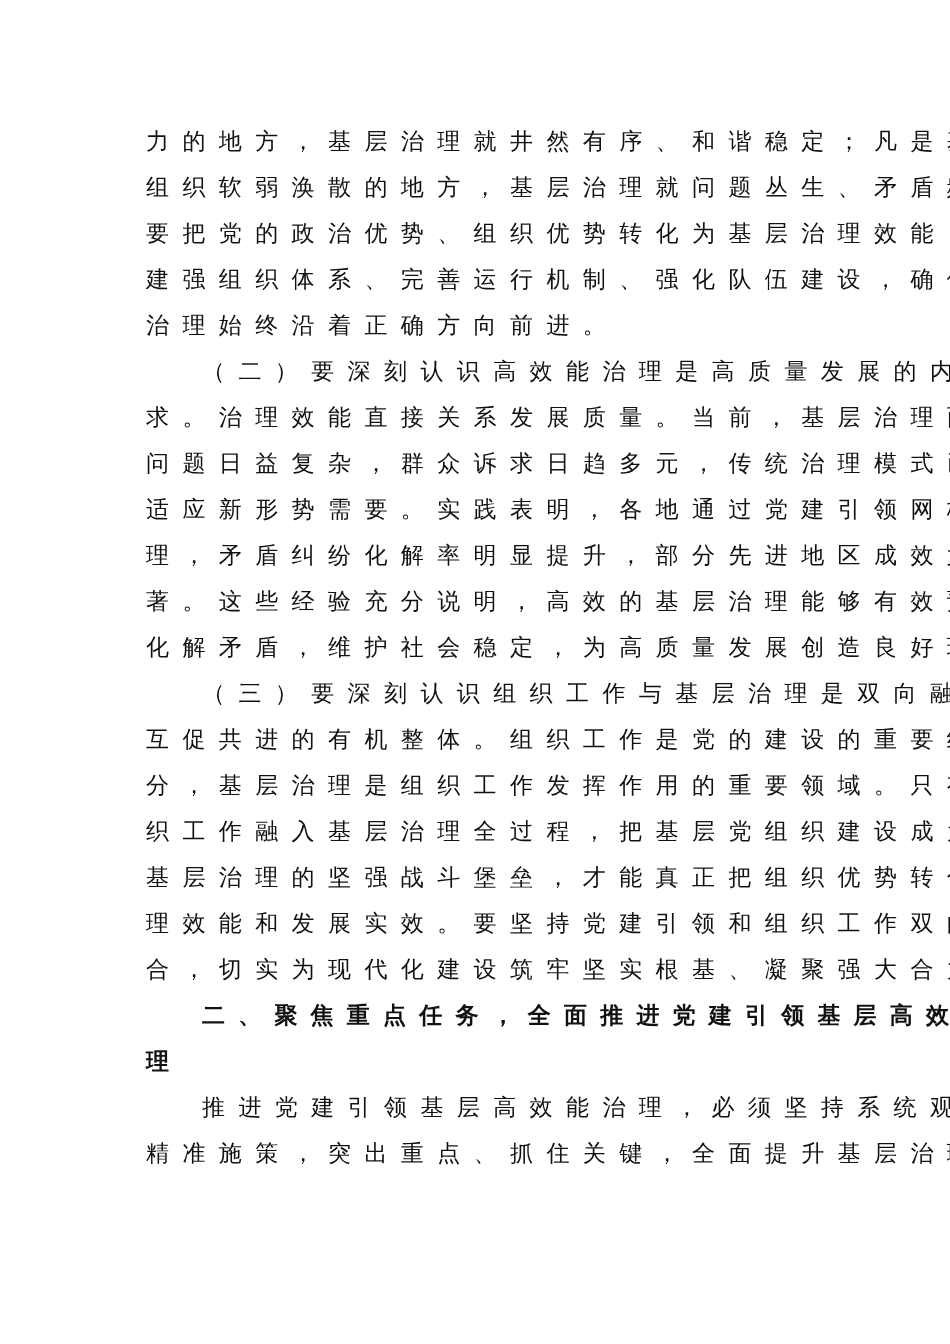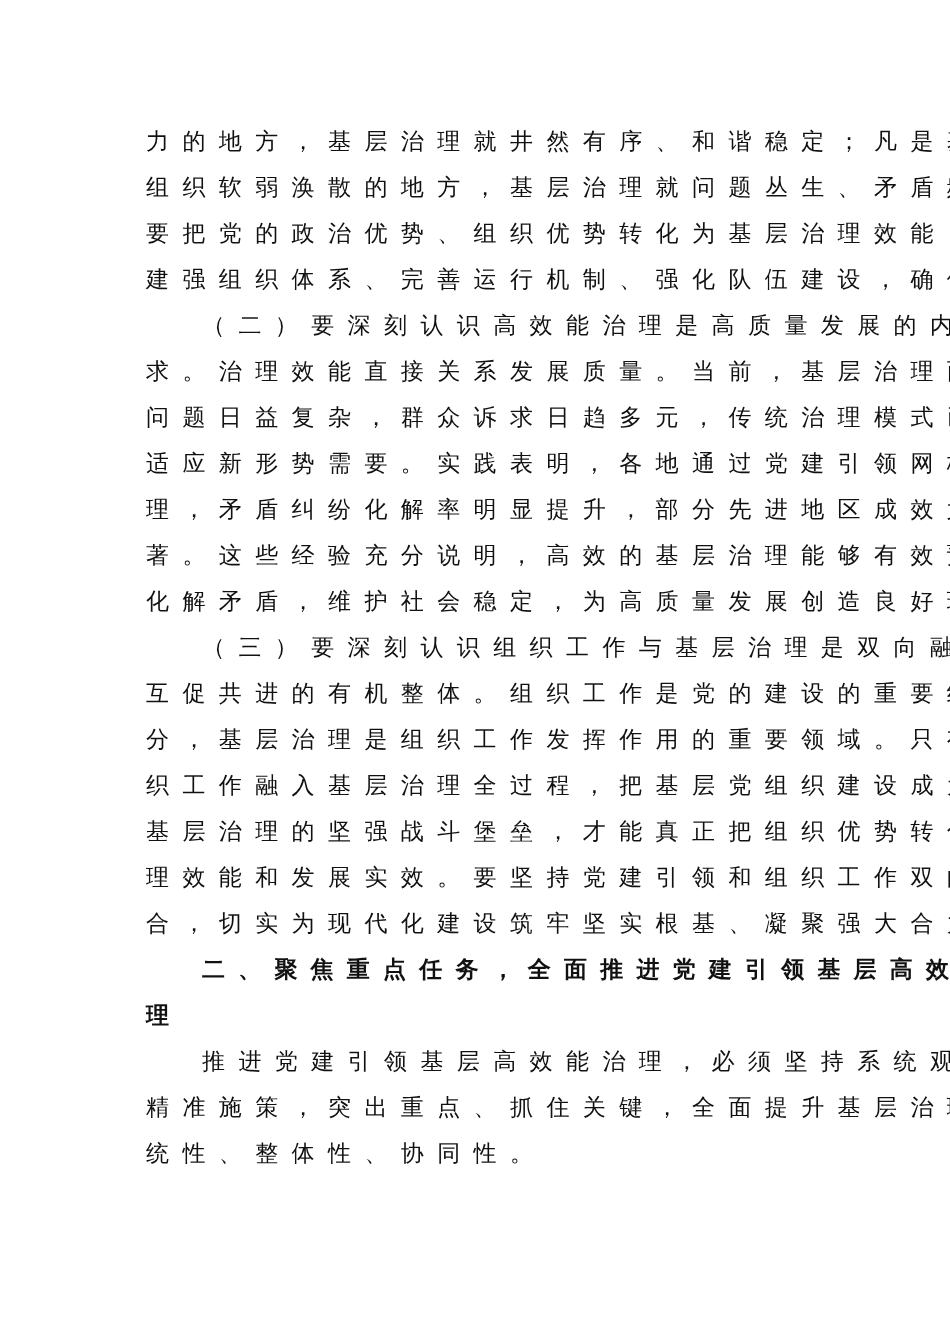--- a/index.html
+++ b/index.html
@@ -16,20 +16,21 @@
 </style>
 </head>
 <body>
 
 <div class="page">
   <div>
     <div class="line">力的地方，基层治理就井然有序、和谐稳定；凡是基层党</div>
     <div class="line">组织软弱涣散的地方，基层治理就问题丛生、矛盾频发。</div>
     <div class="line">要把党的政治优势、组织优势转化为基层治理效能，通过</div>
     <div class="line">建强组织体系、完善运行机制、强化队伍建设，确保基层</div>
+    <div class="line">治理始终沿着正确方向前进。</div>
   </div>
   <div>
     <div class="line indent">（二）要深刻认识高效能治理是高质量发展的内在要</div>
     <div class="line">求。治理效能直接关系发展质量。当前，基层治理面临的</div>
     <div class="line">问题日益复杂，群众诉求日趋多元，传统治理模式已难以</div>
     <div class="line">适应新形势需要。实践表明，各地通过党建引领网格化管</div>
     <div class="line">理，矛盾纠纷化解率明显提升，部分先进地区成效尤为显</div>
     <div class="line">著。这些经验充分说明，高效的基层治理能够有效预防和</div>
     <div class="line">化解矛盾，维护社会稳定，为高质量发展创造良好环境。</div>
   </div>
@@ -42,15 +43,14 @@
     <div class="line">理效能和发展实效。要坚持党建引领和组织工作双向融</div>
     <div class="line">合，切实为现代化建设筑牢坚实根基、凝聚强大合力。</div>
   </div>
   <div>
     <div class="line indent bold">二、聚焦重点任务，全面推进党建引领基层高效能治</div>
     <div class="line bold">理</div>
   </div>
   <div>
     <div class="line indent">推进党建引领基层高效能治理，必须坚持系统观念、</div>
     <div class="line">精准施策，突出重点、抓住关键，全面提升基层治理的系</div>
-    <div class="line">统性、整体性、协同性。</div>
   </div>
 </div>
 
 </body></html>

